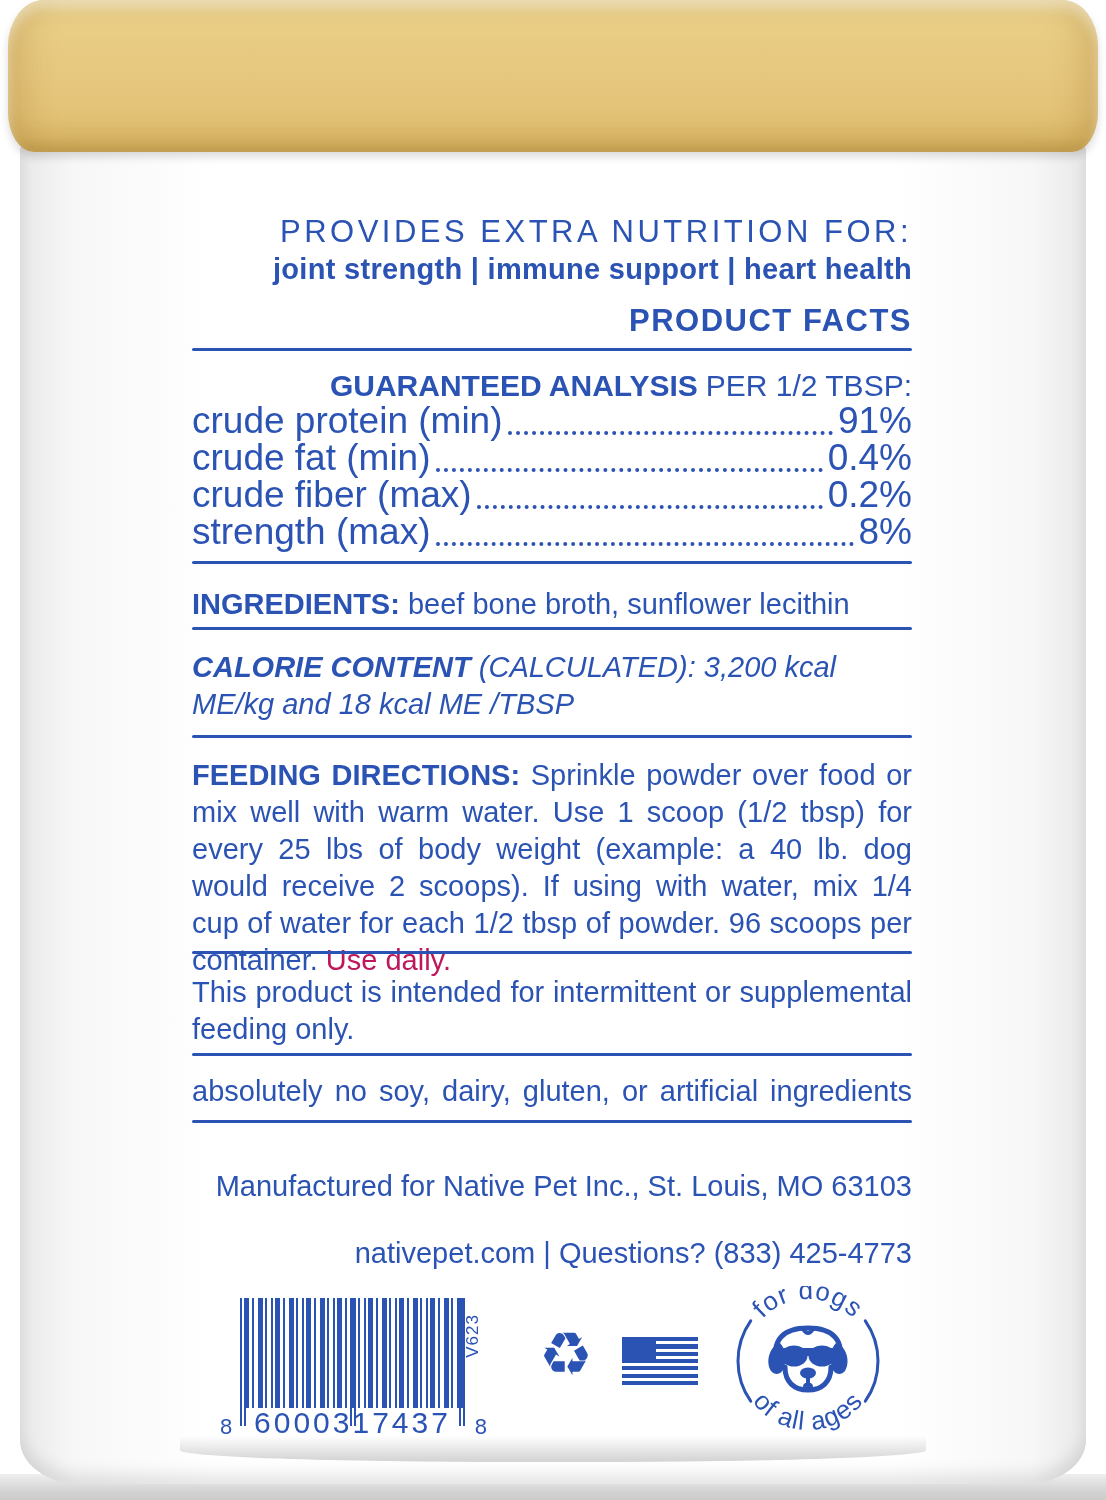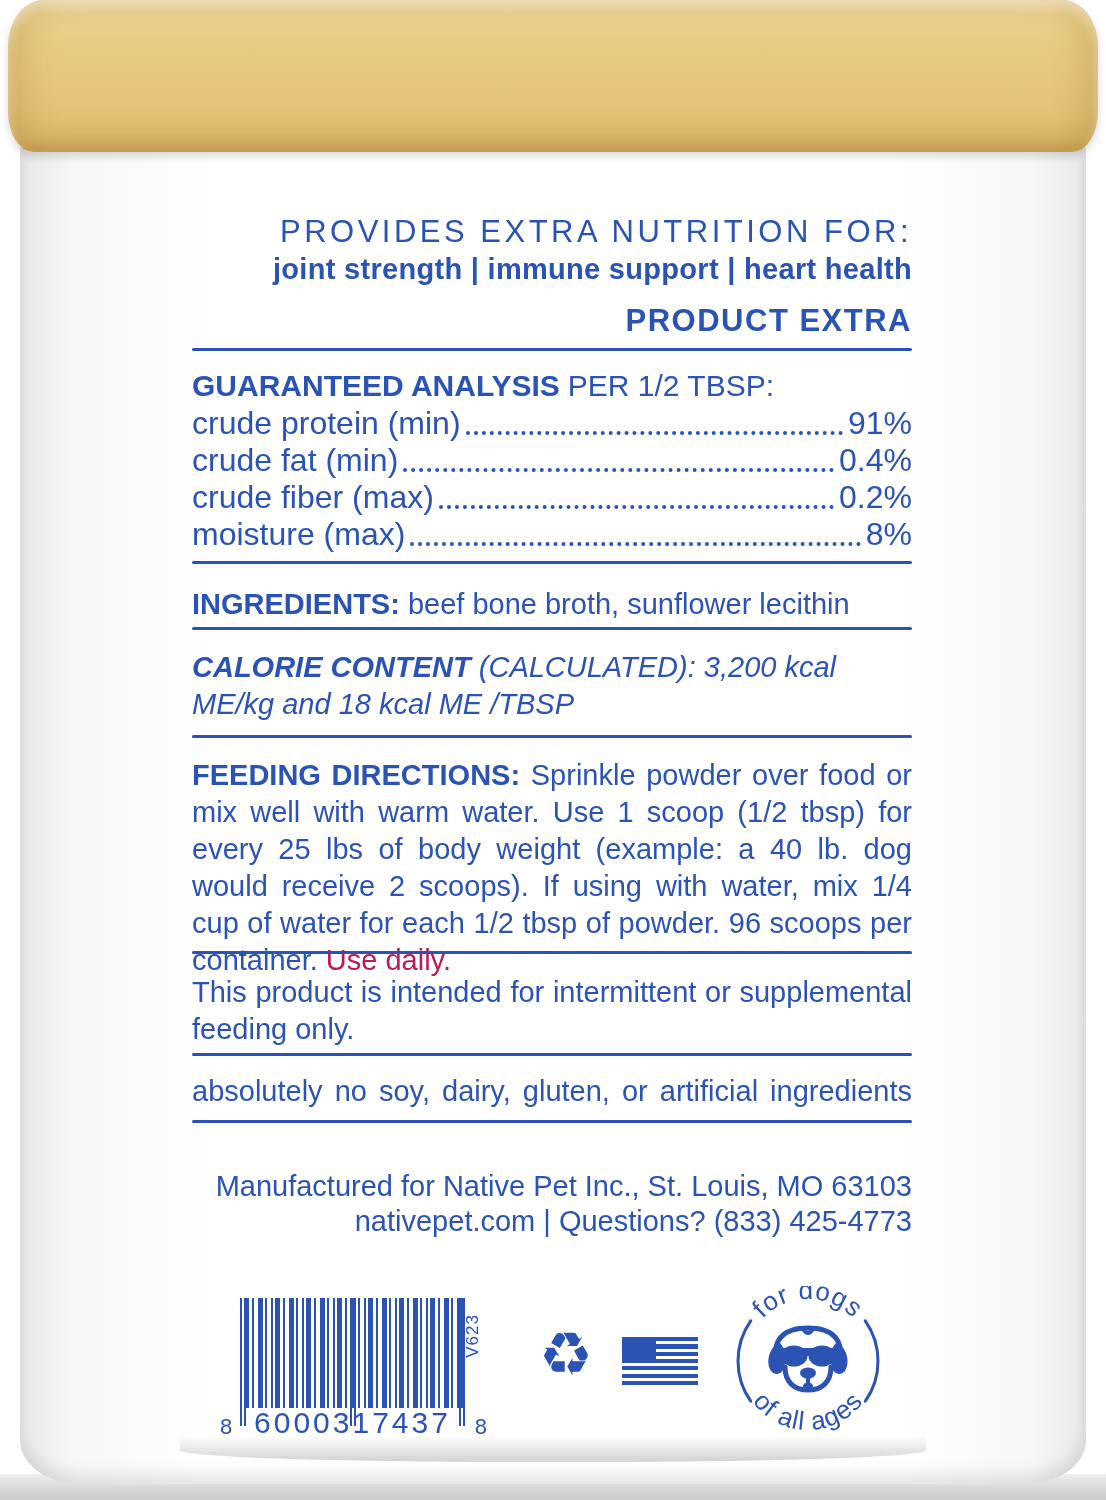--- a/index.html
+++ b/index.html
@@ -37,34 +37,34 @@
   }
   
   .col { position:absolute; left:192px; width:720px; }
   .center { text-align:right; }
   .b { font-weight:700; }
   .headline { top:214px; font-size:31px; letter-spacing:3.5px; }
   .subheadline { top:253px; font-size:29px; letter-spacing:0.3px;font-weight:bold; }
   .facts-title { top:303px; font-size:31px; font-weight:700; letter-spacing:1.5px; }
   .divider { position:absolute; left:192px; width:720px; height:3px; background:#2B53B4; border-radius:2px; }
   .d1{top:348px} .d2{top:561px} .d3{top:627px} .d4{top:735px} .d5{top:951px} .d6{top:1053px} .d7{top:1120px}
-  .ga-head { top:369px; font-size:30px; }
+  .ga-head { top:369px; font-size:30px;text-align:right; }
   .ga-head .basis { font-weight:400; margin-left:8px; }
-  .ga-rows { top:405px; font-size:32px; }
+  .ga-rows { top:405px; font-size:37px; }
   .ga-row { display:flex; align-items:flex-end; height:37px; }
   .ga-dots { flex:1 1 auto; margin:0 5px; border-bottom:4px dotted #2B53B4; transform:translateY(-7px); }
   .para { line-height:37px; font-size:29px; }
   .ingredients { top:586px; }
   .calorie { top:649px;font-style:italic; }
   .feeding { top:757px; text-align:justify; }
   .note { top:974px; text-align:justify; }
   .free-from { top:1075px; font-size:29px; text-align:justify; text-align-last:justify; }
   .gold { color:#be185d; }
   .mfr1 { top:1170px; font-size:29px; }
-  .mfr2 { top:1205px; font-size:29px; }
+  .mfr2 { top:1237px; font-size:29px; }
   
   .barcode { position:absolute; left:240px; top:1298px; width:225px; height:110px; }
   .bars { position:absolute; inset:0;
     background:repeating-linear-gradient(90deg,
       #2B53B4 0 2px, transparent 2px 4px,
       #2B53B4 4px 9px, transparent 9px 12px,
       #2B53B4 12px 14px, transparent 14px 18px,
       #2B53B4 18px 23px, transparent 23px 25px,
       #2B53B4 25px 27px, transparent 27px 31px);
   }
@@ -92,21 +92,21 @@
   <div class="floor"></div>
 
   <div class="tin">
     <div class="tin-base"></div>
   </div>
 
   <div class="lid"></div>
 
   <div class="col center headline">PROVIDES EXTRA NUTRITION FOR:</div>
   <div class="col center subheadline">joint strength | immune support | heart health</div>
-  <div class="col center facts-title">PRODUCT EXTRA</div>
+  <div class="col center facts-title">PRODUCT FACTS</div>
 
   <div class="divider d1"></div>
 
   <div class="col ga-head">
     <span class="b">GUARANTEED ANALYSIS</span><span class="basis">PER 1/2 TBSP:</span>
   </div>
   <div class="col ga-rows">
     <div class="ga-row">
       <span>crude protein (min)</span>
       <span class="ga-dots"></span>
@@ -116,21 +116,21 @@
       <span>crude fat (min)</span>
       <span class="ga-dots"></span>
       <span>0.4%</span>
     </div>
     <div class="ga-row">
       <span>crude fiber (max)</span>
       <span class="ga-dots"></span>
       <span>0.2%</span>
     </div>
     <div class="ga-row">
-      <span>moisture (max)</span>
+      <span>strength (max)</span>
       <span class="ga-dots"></span>
       <span>8%</span>
     </div>
   </div>
 
   <div class="divider d2"></div>
 
   <div class="col para ingredients">
     <span class="b">INGREDIENTS:</span>
     <span>beef bone broth, sunflower lecithin</span>

